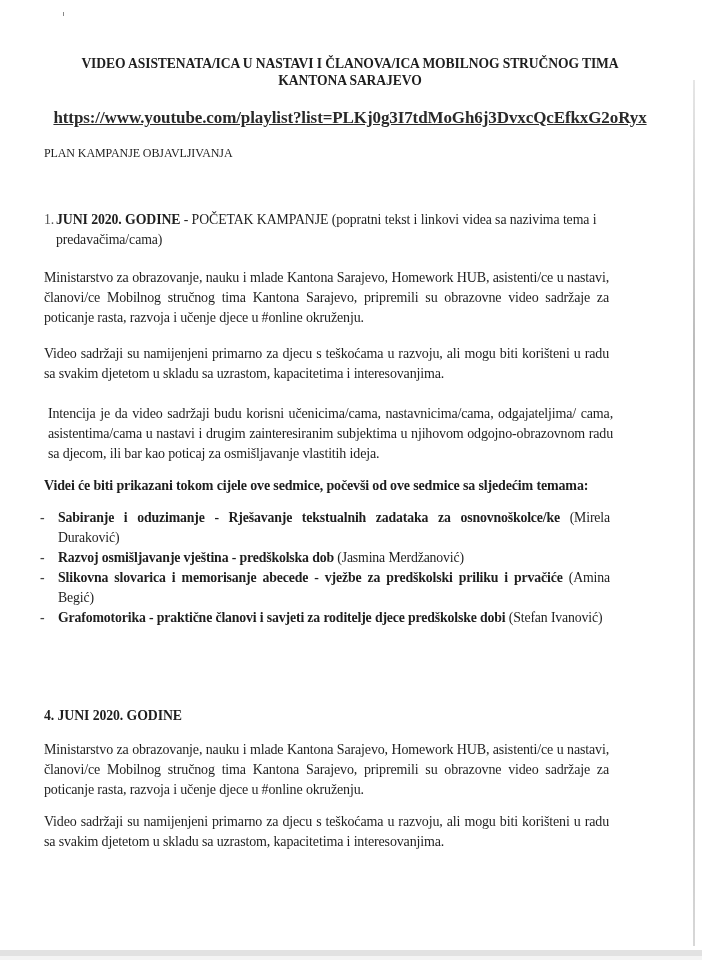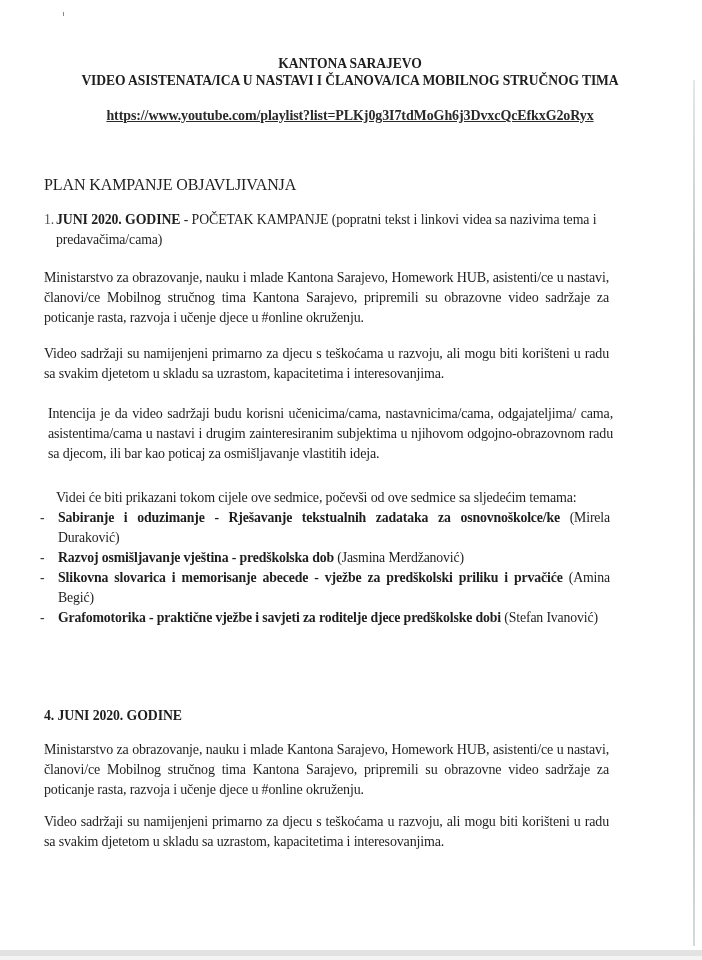--- a/index.html
+++ b/index.html
@@ -15,25 +15,25 @@
   .edge-right { position: absolute; left: 693px; top: 80px; width: 2px; height: 866px; background: linear-gradient(#e6e6e6, #bcbcbc 30%, #c4c4c4 80%, #d8d8d8); }
   .edge-bottom { position: absolute; left: 0; top: 950px; width: 702px; height: 6px; background: #e2e2e2; }
   .edge-bottom2 { position: absolute; left: 0; top: 956px; width: 702px; height: 4px; background: #f4f4f4; }
 
   .title {
     position: absolute; left: 30px; width: 640px; top: 55px;
     text-align: center; font-weight: bold; font-size: 13.6px; line-height: 17px; letter-spacing: -0.1px;
   }
   .link {
     position: absolute; left: 30px; width: 640px; top: 108px;
-    text-align: center; font-weight: bold; font-size: 14px; color: #2a2a2a;
+    text-align: center; font-weight: bold; font-size: 17px; color: #2a2a2a;
     text-decoration: underline; letter-spacing: -0.1px;
   }
   .plan-heading {
-    position: absolute; left: 44px; top: 176px; font-size: 16px; letter-spacing: -0.1px;
+    position: absolute; left: 44px; top: 146px; font-size: 12px; letter-spacing: -0.1px;
   }
   .item1 {
     position: absolute; left: 44px; top: 210px; width: 565px; font-size: 13.8px; line-height: 20px; letter-spacing: -0.1px;
   }
   .item1 .num { position: absolute; left: 0; top: 0; width: 20px; color: #555; }
   .item1 .body { margin-left: 12px; }
   .para {
     position: absolute; left: 44px; width: 565px; font-size: 14px; line-height: 20px;
     text-align: justify; letter-spacing: -0.15px;
   }
@@ -48,56 +48,56 @@
 </head>
 <body>
 
 <div class="page">
   <div class="speck"></div>
   <div class="edge-right"></div>
   <div class="edge-bottom"></div>
   <div class="edge-bottom2"></div>
 
   <div class="title">
+    <div>VIDEO ASISTENATA/ICA U NASTAVI I ČLANOVA/ICA MOBILNOG STRUČNOG TIMA</div>
     <div>KANTONA SARAJEVO</div>
-    <div>VIDEO ASISTENATA/ICA U NASTAVI I ČLANOVA/ICA MOBILNOG STRUČNOG TIMA</div>
   </div>
 
   <div class="link">https://www.youtube.com/playlist?list=PLKj0g3I7tdMoGh6j3DvxcQcEfkxG2oRyx</div>
 
   <div class="plan-heading">PLAN KAMPANJE OBJAVLJIVANJA</div>
 
   <div class="item1">
     <span class="num">1.</span>
     <div class="body">
       <b>JUNI 2020. GODINE</b><span> - POČETAK KAMPANJE (popratni tekst i linkovi videa sa nazivima tema i predavačima/cama)</span>
     </div>
   </div>
 
   <p class="para" style="top:268px;margin:0;">Ministarstvo za obrazovanje, nauku i mlade Kantona Sarajevo, Homework HUB, asistenti/ce u nastavi, članovi/ce Mobilnog stručnog tima Kantona Sarajevo, pripremili su obrazovne video sadržaje za poticanje rasta, razvoja i učenje djece u #online okruženju.</p>
   <p class="para" style="top:344px;margin:0;">Video sadržaji su namijenjeni primarno za djecu s teškoćama u razvoju, ali mogu biti korišteni u radu sa svakim djetetom u skladu sa uzrastom, kapacitetima i interesovanjima.</p>
   <p class="para" style="top:400px;margin:4px;">Intencija je da video sadržaji budu korisni učenicima/cama, nastavnicima/cama, odgajateljima/ cama, asistentima/cama u nastavi i drugim zainteresiranim subjektima u njihovom odgojno-obrazovnom radu sa djecom, ili bar kao poticaj  za osmišljavanje vlastitih ideja.</p>
-  <p class="para" style="top:476px;margin:12px;">Videi će biti prikazani tokom cijele ove sedmice, počevši od ove sedmice sa sljedećim temama:</p>
+  <p class="para" style="top:476px;margin:0;font-weight:bold;">Videi će biti prikazani tokom cijele ove sedmice, počevši od ove sedmice sa sljedećim temama:</p>
 
   <div class="bullets">
     <div class="bullet">
       <span class="dash">-</span>
       <b>Sabiranje i oduzimanje - Rješavanje tekstualnih zadataka za osnovnoškolce/ke</b><span> (Mirela Duraković)</span>
     </div>
     <div class="bullet">
       <span class="dash">-</span>
       <b>Razvoj osmišljavanje vještina - predškolska dob</b><span> (Jasmina Merdžanović)</span>
     </div>
     <div class="bullet">
       <span class="dash">-</span>
       <b>Slikovna slovarica i memorisanje abecede - vježbe za predškolski priliku i prvačiće</b><span> (Amina Begić)</span>
     </div>
     <div class="bullet">
       <span class="dash">-</span>
-      <b>Grafomotorika - praktične vježbe i savjeti za roditelje djece predškolske dobi</b><span> (Stefan Ivanović)</span>
+      <b>Grafomotorika - praktične članovi i savjeti za roditelje djece predškolske dobi</b><span> (Stefan Ivanović)</span>
     </div>
   </div>
 
 
   <div class="section-heading">4. JUNI 2020. GODINE</div>
 
   <p class="para" style="top:740px;margin:0;">Ministarstvo za obrazovanje, nauku i mlade Kantona Sarajevo, Homework HUB, asistenti/ce u nastavi, članovi/ce Mobilnog stručnog tima Kantona Sarajevo, pripremili su obrazovne video sadržaje za poticanje rasta, razvoja i učenje djece u #online okruženju.</p>
   <p class="para" style="top:812px;margin:0;">Video sadržaji su namijenjeni primarno za djecu s teškoćama u razvoju, ali mogu biti korišteni u radu sa svakim djetetom u skladu sa uzrastom, kapacitetima i interesovanjima.</p>
 </div>
 

